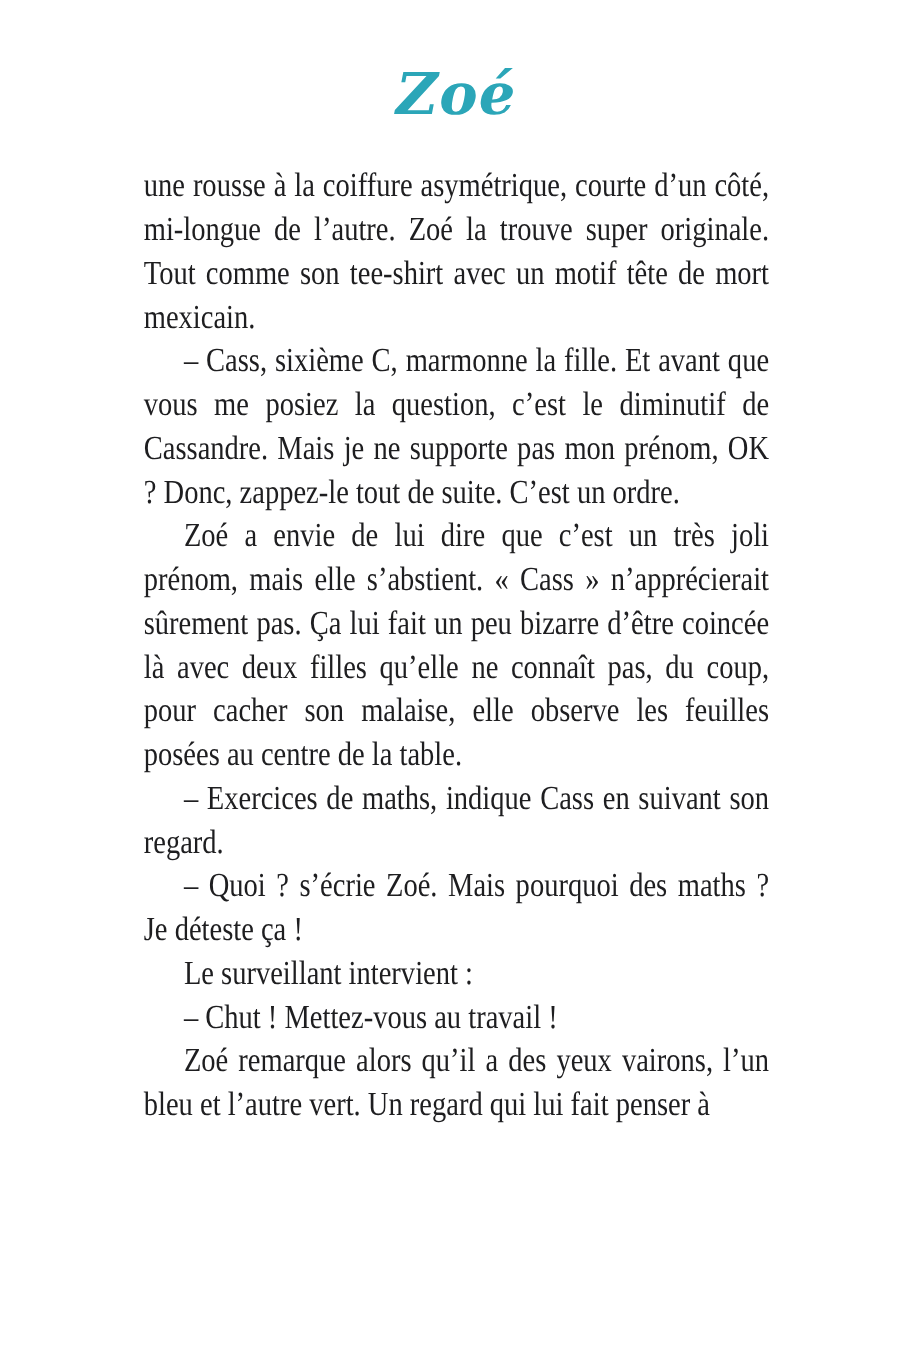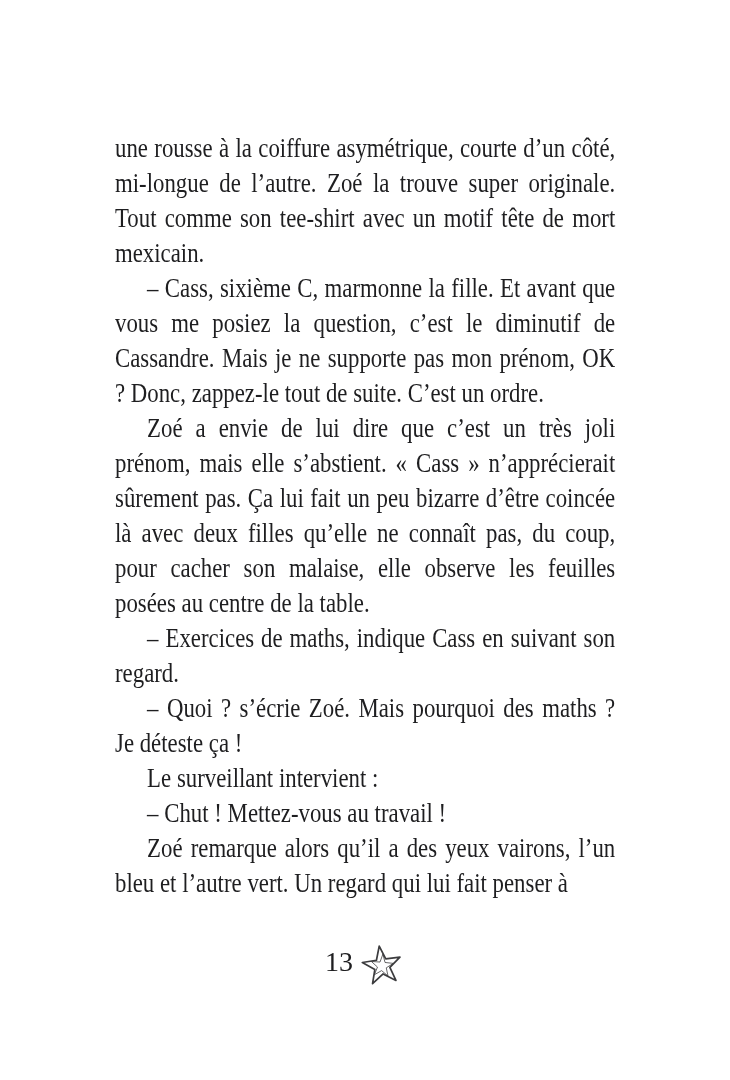--- a/index.html
+++ b/index.html
@@ -65,37 +65,27 @@
   }
   .star-icon {
     margin-top: 2px;
   }
 </style>
 </head>
 <body>
 
 <div class="page">
 
+  <div class="chapter-title" style="color: rgb(43, 166, 184);">Zoé</div>
 
   <div class="page-body" style="color: rgb(30, 30, 32);">
       <p class="para">une rousse à la coiffure asymétrique, courte d’un côté, mi-longue de l’autre. Zoé la trouve super originale. Tout comme son tee-shirt avec un motif tête de mort mexicain.</p>
       <p class="para indent">– Cass, sixième C, marmonne la fille. Et avant que vous me posiez la question, c’est le diminutif de Cassandre. Mais je ne supporte pas mon prénom, OK ? Donc, zappez-le tout de suite. C’est un ordre.</p>
       <p class="para indent">Zoé a envie de lui dire que c’est un très joli prénom, mais elle s’abstient. « Cass » n’apprécierait sûrement pas. Ça lui fait un peu bizarre d’être coincée là avec deux filles qu’elle ne connaît pas, du coup, pour cacher son malaise, elle observe les feuilles posées au centre de la table.</p>
       <p class="para indent">– Exercices de maths, indique Cass en suivant son regard.</p>
       <p class="para indent">– Quoi ? s’écrie Zoé. Mais pourquoi des maths ? Je déteste ça !</p>
       <p class="para indent">Le surveillant intervient :</p>
       <p class="para indent">– Chut ! Mettez-vous au travail !</p>
       <p class="para indent">Zoé remarque alors qu’il a des yeux vairons, l’un bleu et l’autre vert. Un regard qui lui fait penser à</p>
     </div>
 
-  <div class="page-footer">
-    <span class="page-number">13</span>
-    <span class="star-icon">
-      <svg width="46" height="48" viewBox="0 0 46 48" fill="none" xmlns="http://www.w3.org/2000/svg">
-        <g transform="rotate(-8 23 24)" stroke="#3c3c3e" fill="none" stroke-linejoin="round" stroke-linecap="round">
-          <path stroke-width="1.7" d="M23 4 L27.7 17.5 L42 17.8 L30.6 26.5 L34.8 40.2 L23 32 L11.2 40.2 L15.4 26.5 L4 17.8 L18.3 17.5 Z"></path>
-          <path stroke-width="1.3" transform="translate(23 24) rotate(13) scale(0.58) translate(-23 -24)" d="M23 4 L27.7 17.5 L42 17.8 L30.6 26.5 L34.8 40.2 L23 32 L11.2 40.2 L15.4 26.5 L4 17.8 L18.3 17.5 Z"></path>
-        </g>
-      </svg>
-    </span>
-  </div>
 
 </div>
 
 </body></html>

